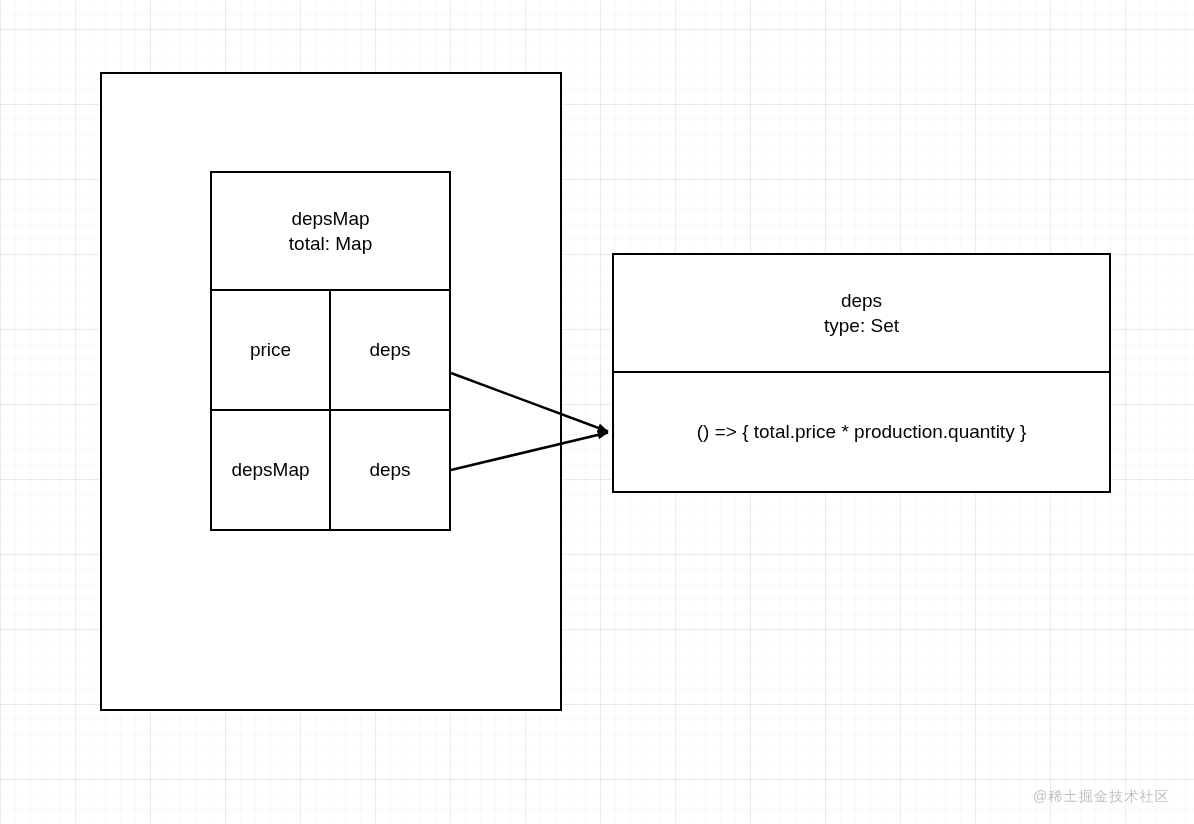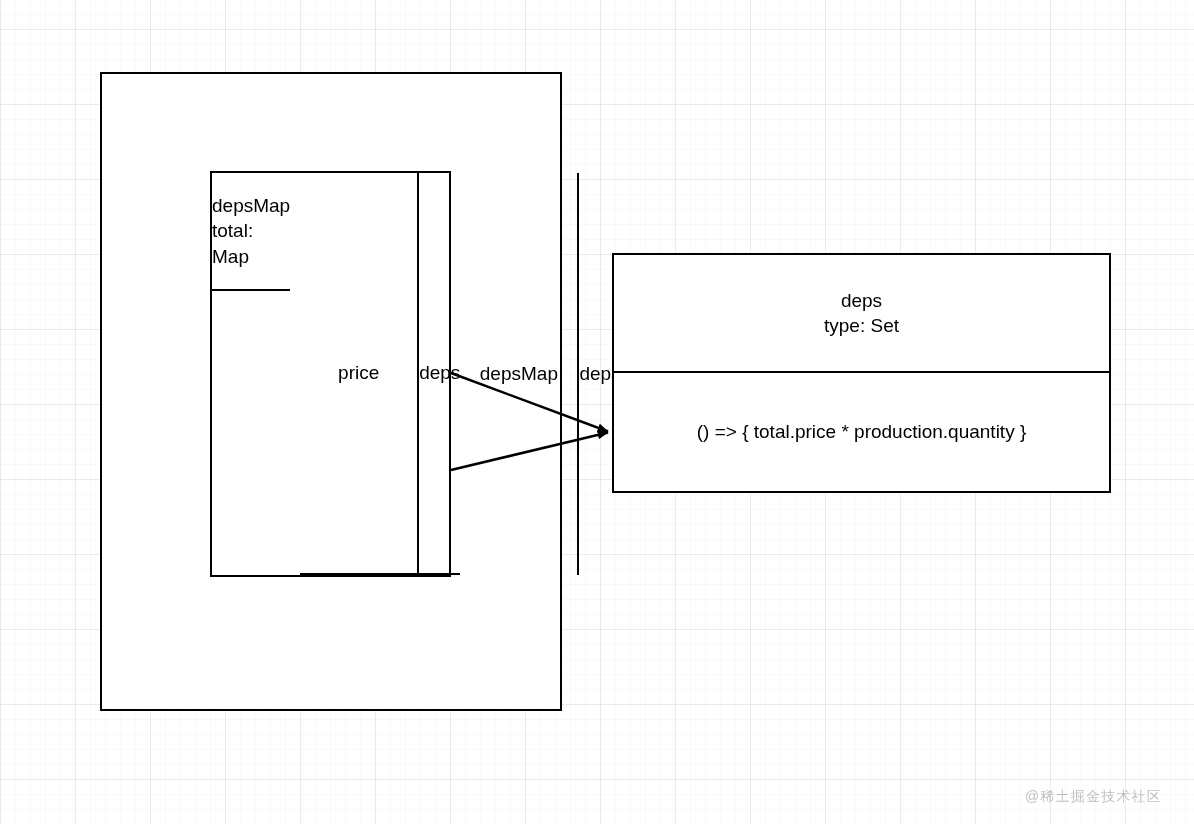--- a/index.html
+++ b/index.html
@@ -49,41 +49,41 @@
     font-size: 25px;
     color: #000;
     letter-spacing: 0.2px;
   }
 
   
   #depsmap-table {
     left: 210px;
     top: 171px;
     width: 241px;
-    height: 406px;
+    height: 360px;
     display: flex;
-    flex-direction: row;
+    flex-direction: column;
   }
 
   #depsmap-header {
     height: 118px;
     border-bottom: 2.5px solid #000;
     display: flex;
     flex-direction: column;
     align-items: center;
     justify-content: center;
     line-height: 1.32;
     font-size: 19px;
   }
 
   .depsmap-row {
     flex: 1;
     display: flex;
   }
-  .depsmap-row.with-divider { border-bottom: 2.5px solid #000; margin-left: 10px; }
+  .depsmap-row.with-divider { border-bottom: 2.5px solid #000; }
 
   .cell-key,
   .cell-val {
     display: flex;
     align-items: center;
     justify-content: center;
     font-size: 19px;
     color: #000;
   }
   .cell-key { width: 119px; border-right: 2.5px solid #000; }
@@ -127,21 +127,21 @@
     top: 0;
     width: 1194px;
     height: 824px;
     pointer-events: none;
     overflow: visible;
   }
 
   
   #watermark {
     position: absolute;
-    right: 32px;
+    right: 24px;
     bottom: 18px;
     font-size: 14px;
     color: rgba(0,0,0,0.26);
     letter-spacing: 1.2px;
     white-space: nowrap;
   }
 </style>
 </head>
 <body>
 

